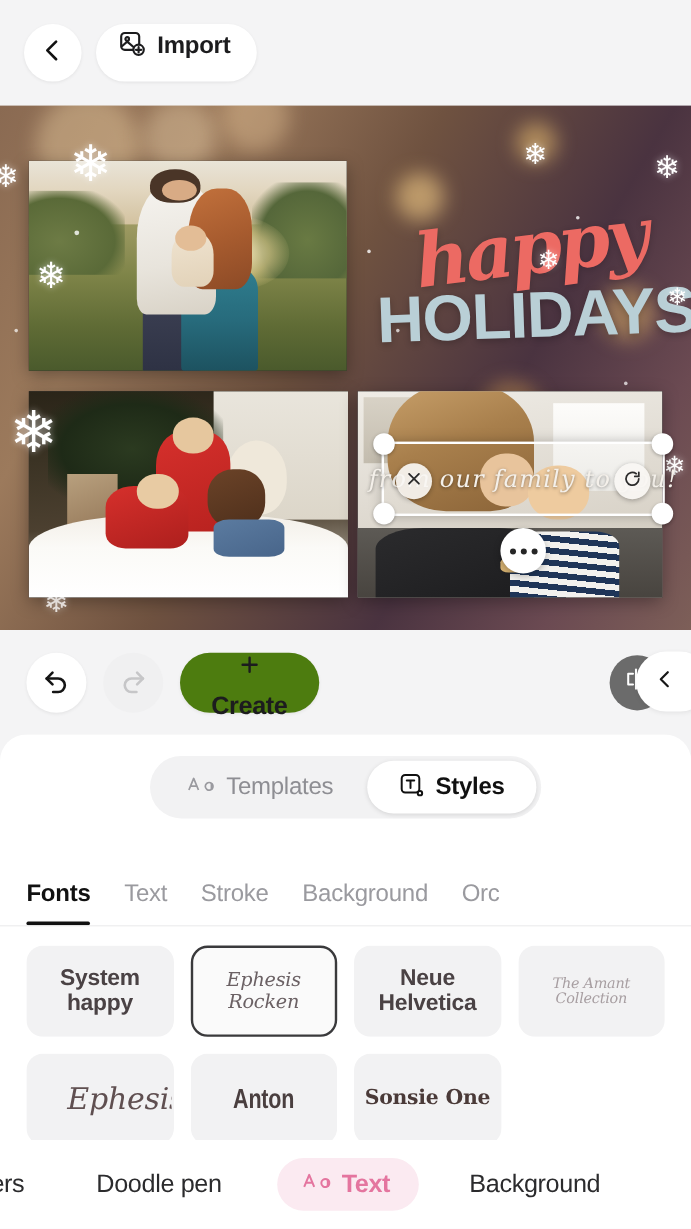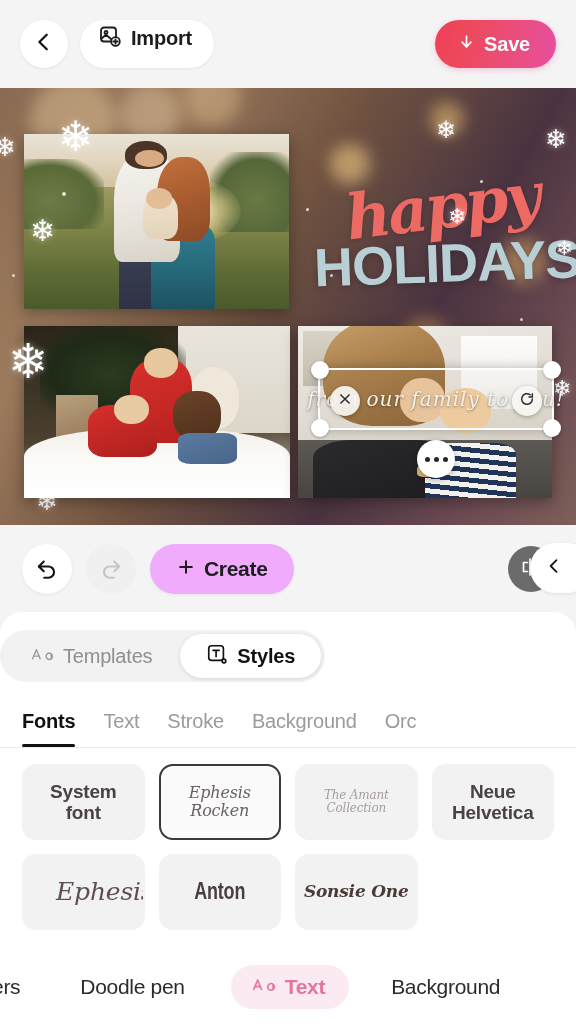--- a/index.html
+++ b/index.html
@@ -153,57 +153,57 @@
   .dots-btn { position:absolute; left:417px; top:352px; width:38px; height:38px; border-radius:50%;
     background:#fff; display:flex; align-items:center; justify-content:center; gap:4px;
     box-shadow:0 2px 6px rgba(0,0,0,.28); cursor:pointer; }
   .dots-btn i { width:5px; height:5px; border-radius:50%; background:#262626; display:block; }
 
   
   .toolbar { height:87px; flex:0 0 87px; display:flex; align-items:center; padding:0 22px; gap:14px; background:#f4f4f5; position:relative; }
   .tb-circle { width:50px; height:50px; border-radius:50%; background:#fff;
     display:flex; align-items:center; justify-content:center; box-shadow:0 1px 3px rgba(0,0,0,.07); cursor:pointer; flex:0 0 auto; }
   .tb-circle.flat { background:#f0f0f1; box-shadow:none; }
-  .create-btn { height:50px; border-radius:25px; background:#f0abfc; display:flex; align-items:center;
-    gap:8px; padding:0 26px; box-shadow:0 1px 3px rgba(0,0,0,.07); cursor:pointer; }
+  .create-btn { height:50px; border-radius:25px; background:#4d7c0f; display:flex; align-items:center;
+    gap:8px; padding:0 26px; box-shadow:0 1px 3px rgba(0,0,0,.07); cursor:pointer;flex-direction:column; }
   .create-btn .lbl { font-size:21px; font-weight:600; color:#1c1c1e; letter-spacing:-.3px; }
   .dark-circle { width:46px; height:46px; border-radius:50%; background:#6b6b6b;
     display:flex; align-items:center; justify-content:center; cursor:pointer; flex:0 0 auto; }
   .edge-pill { position:absolute; right:-16px; top:18px; width:62px; height:50px; border-radius:25px;
     background:#fff; display:flex; align-items:center; justify-content:flex-start; padding-left:14px;
     box-shadow:0 1px 4px rgba(0,0,0,.08); cursor:pointer; }
 
   
   .panel { flex:1 1 auto; background:#fff; border-radius:22px 22px 0 0; display:flex; flex-direction:column; overflow:hidden; }
-  .seg-wrap { padding:18px 0 14px; display:flex; }
+  .seg-wrap { padding:18px 0 14px; display:flex; justify-content:center; }
   .segmented { background:#f2f2f3; border-radius:26px; padding:4px; display:flex; gap:2px; }
   .seg { height:44px; border-radius:22px; display:flex; align-items:center; gap:9px; padding:0 26px; cursor:pointer; }
   .seg .lbl { font-size:20px; color:#8e8e93; letter-spacing:-.2px; }
   .seg.active { background:#fff; box-shadow:0 1px 4px rgba(0,0,0,.12); }
   .seg.active .lbl { color:#111; font-weight:700; }
 
   .tabs { display:flex; gap:28px; padding:14px 22px 0; border-bottom:1px solid #ededee; overflow:hidden; }
-  .tab { font-size:20px; color:#9a9a9f; padding-bottom:14px; white-space:nowrap; cursor:pointer; position:relative; letter-spacing:-.2px; }
+  .tab { font-size:20px; color:#9a9a9f; padding-bottom:14px; white-space:nowrap; cursor:pointer; position:relative; letter-spacing:-.2px;margin-top:24px; }
   .tab.active { color:#111; font-weight:700; }
   .tab.active::after { content:""; position:absolute; left:0; right:0; bottom:0; height:3px; background:#111; border-radius:2px; }
 
   .fontgrid { padding:16px 22px 0; display:grid; grid-template-columns:repeat(4,1fr); gap:14px; }
   .fcard { height:76px; border-radius:14px; background:#f2f2f3; display:flex; align-items:center;
     justify-content:center; text-align:center; padding:6px; cursor:pointer; border:2px solid transparent; overflow:hidden; }
   .fcard.selected { background:#fafafa; border-color:#3a3a3c; }
   .fcard .t { font-size:19px; font-weight:700; color:#4a4244; line-height:1.12; letter-spacing:-.2px; }
   .f-script { font-family:"DejaVu Serif", serif; font-style:italic; font-weight:400 !important;
     font-size:16px !important; color:#6b6164 !important; letter-spacing:.4px; }
   .f-script-sm { font-family:"DejaVu Serif", serif; font-style:italic; font-weight:400 !important;
     font-size:12px !important; color:#a79ea1 !important; letter-spacing:.3px; }
   .f-sans { font-family:"Liberation Sans", sans-serif; }
   .f-anton { font-family:"Liberation Sans", sans-serif; font-weight:700 !important;
     font-size:23px !important; letter-spacing:-1px; transform:scaleX(.78); color:#4a3f3f !important; }
   .f-serif { font-family:"Liberation Serif", serif; font-weight:700 !important; font-size:18px !important; color:#463c3c !important; }
-  .f-sonsie { font-family:"DejaVu Serif", serif; font-weight:700 !important; font-style:italic;
+  .f-sonsie { font-family:"DejaVu Serif", serif; font-weight:700 !important; 
     font-size:17px !important; color:#4a3a38 !important; letter-spacing:-.3px; }
   .f-eph { font-family:"DejaVu Serif", serif; font-style:italic; font-weight:400 !important;
     font-size:25px !important; color:#5f4f50 !important;margin-left:43px; }
 
   
   .bottomnav { position:absolute; left:0; right:0; bottom:0; height:74px; background:#fff;
     display:flex; align-items:center; gap:6px; padding:0 0 0 0; overflow:hidden; }
   .navitem { font-size:21px; color:#2b2b2d; white-space:nowrap; padding:0 14px; cursor:pointer; letter-spacing:-.3px; flex:0 0 auto; }
   .navitem.pill { display:flex; align-items:center; gap:9px; background:#fbeaf1; color:#e4759f;
     border-radius:22px; height:44px; padding:0 24px 0 20px; font-weight:600; }
@@ -227,28 +227,20 @@
           <rect x="3" y="3.5" width="15" height="14" rx="3"></rect>
           <circle cx="8" cy="8.5" r="1.5"></circle>
           <path d="M3.6 14.5 8 10.7l5 4.3"></path>
           <circle cx="17.5" cy="17.5" r="4.3" fill="#fff"></circle>
           <path d="M17.5 15.3v4.4M15.3 17.5h4.4"></path>
         </svg>
       </span>
       <span class="lbl">Import</span>
     </div>
     <div class="spacer"></div>
-    <div class="save-btn">
-      <span>
-        <svg width="19" height="19" viewBox="0 0 24 24" fill="none" stroke="#fff" stroke-width="2.2" stroke-linecap="round" stroke-linejoin="round">
-            <path d="M12 4v13M6.5 11.5 12 17.5l5.5-6"></path>
-          </svg>
-      </span>
-      <span class="lbl">Save</span>
-    </div>
   </div>
 
   <div class="canvas">
     <div class="bokeh" style="left:30px;top:-10px;width:86px;height:86px;background:rgba(255,228,180,.34);"></div>
     <div class="bokeh" style="left:120px;top:-4px;width:60px;height:60px;background:rgba(255,235,195,.30);"></div>
     <div class="bokeh" style="left:185px;top:-18px;width:56px;height:56px;background:rgba(255,222,170,.32);"></div>
     <div class="bokeh" style="left:330px;top:56px;width:40px;height:40px;background:rgba(255,215,140,.55);"></div>
     <div class="bokeh" style="left:430px;top:14px;width:34px;height:34px;background:rgba(255,210,120,.5);"></div>
     <div class="bokeh" style="left:500px;top:150px;width:46px;height:46px;background:rgba(255,205,110,.4);"></div>
     <div class="bokeh" style="left:400px;top:230px;width:52px;height:52px;background:rgba(238,176,90,.45);"></div>
@@ -428,30 +420,30 @@
     <div class="tabs">
       <div class="tab active">Fonts</div>
       <div class="tab">Text</div>
       <div class="tab">Stroke</div>
       <div class="tab">Background</div>
       <div class="tab">Orc</div>
     </div>
 
     <div class="fontgrid">
       <div class="fcard">
-        <span class="t f-sans">System font</span>
+        <span class="t f-sans">System happy</span>
       </div>
       <div class="fcard selected">
         <span class="t f-script">Ephesis Rocken</span>
       </div>
       <div class="fcard">
+        <span class="t f-sans">Neue Helvetica</span>
+      </div>
+      <div class="fcard">
         <span class="t f-script-sm">The Amant Collection</span>
-      </div>
-      <div class="fcard">
-        <span class="t f-sans">Neue Helvetica</span>
       </div>
       <div class="fcard">
         <span class="t f-eph">Ephesis</span>
       </div>
       <div class="fcard">
         <span class="t f-anton">Anton</span>
       </div>
       <div class="fcard">
         <span class="t f-sonsie">Sonsie One</span>
       </div>

